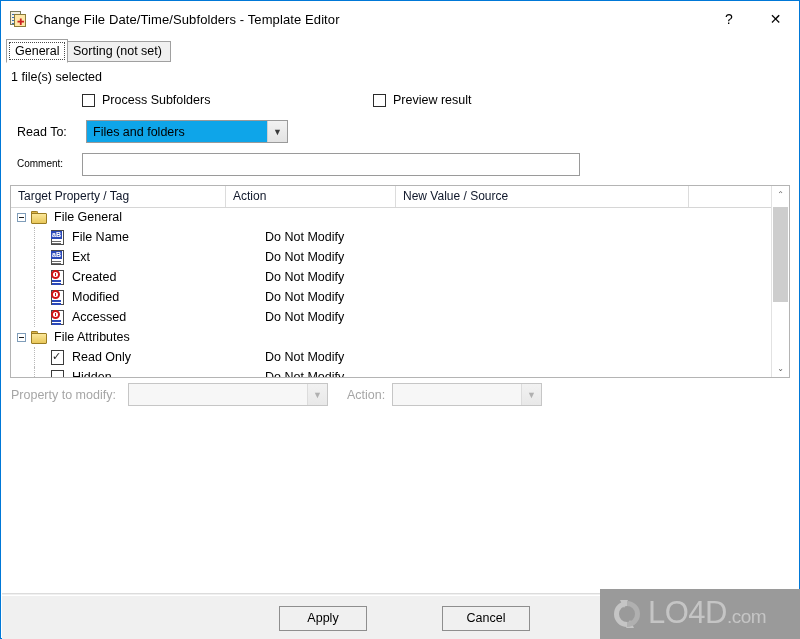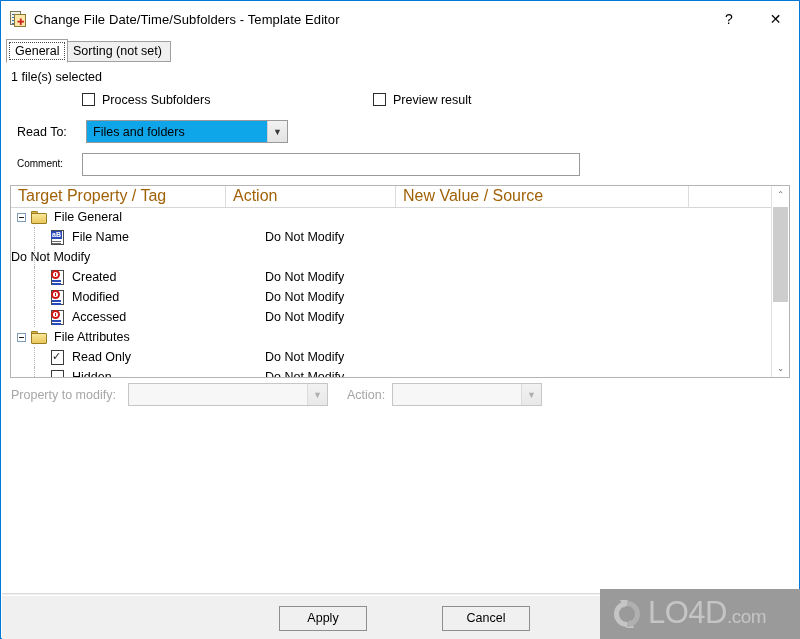--- a/index.html
+++ b/index.html
@@ -148,21 +148,21 @@
     background: #ffffff;
   }
 
   .selected-label {
     position: absolute;
     left: 9px; top: 7px;
     font-size: 12.5px;
   }
 
   
-  .cbrow { position: absolute; display: flex; align-items: flex-start; }
+  .cbrow { position: absolute; display: flex; align-items: flex-end; }
   #cb-subfolders { left: 80px; top: 30px; }
   #cb-preview    { left: 371px; top: 30px; }
   .cbox {
     width: 13px; height: 13px;
     box-sizing: border-box;
     border: 1px solid #2b2b2b;
     background: #fff;
     flex: 0 0 auto;
   }
   .cblabel { margin-left: 7px; font-size: 12.5px; white-space: nowrap; }
@@ -238,22 +238,22 @@
     width: 762px; height: 21px;
     background: #ffffff;
     border-bottom: 1px solid #d6d6d6;
     display: flex;
   }
   .lv-col {
     box-sizing: border-box;
     border-right: 1px solid #dcdcdc;
     padding-left: 7px;
     line-height: 20px;
-    font-size: 16px;
-    color: #a16207;
+    font-size: 12px;
+    color: #0f172a;
     white-space: nowrap;
     overflow: hidden;
   }
   .lv-rows {
     position: absolute;
     left: 0; top: 21px;
     width: 762px; height: 171px;
     overflow: hidden;
   }
   .lv-row {
@@ -611,20 +611,28 @@
                 <span class="ab-lines"></span>
             </span>
             <span>File Name</span>
           </div>
           <div class="lv-cell-action">Do Not Modify</div>
           <div class="lv-cell-value"></div>
         </div>
 
         <div class="lv-row">
           <span class="tree-line"></span>
+          <div class="lv-cell-name indent-child">
+            <span class="ico ico-ab">
+              <span class="ico-doc"></span>
+                <span class="ab-chip">aB</span>
+                <span class="ab-lines"></span>
+            </span>
+            <span>Ext</span>
+          </div>
           <div class="lv-cell-action">Do Not Modify</div>
           <div class="lv-cell-value"></div>
         </div>
 
         <div class="lv-row">
           <span class="tree-line"></span>
           <div class="lv-cell-name indent-child">
             <span class="ico ico-clock">
               <span class="ico-doc"></span>
                 <span class="clk"></span>

